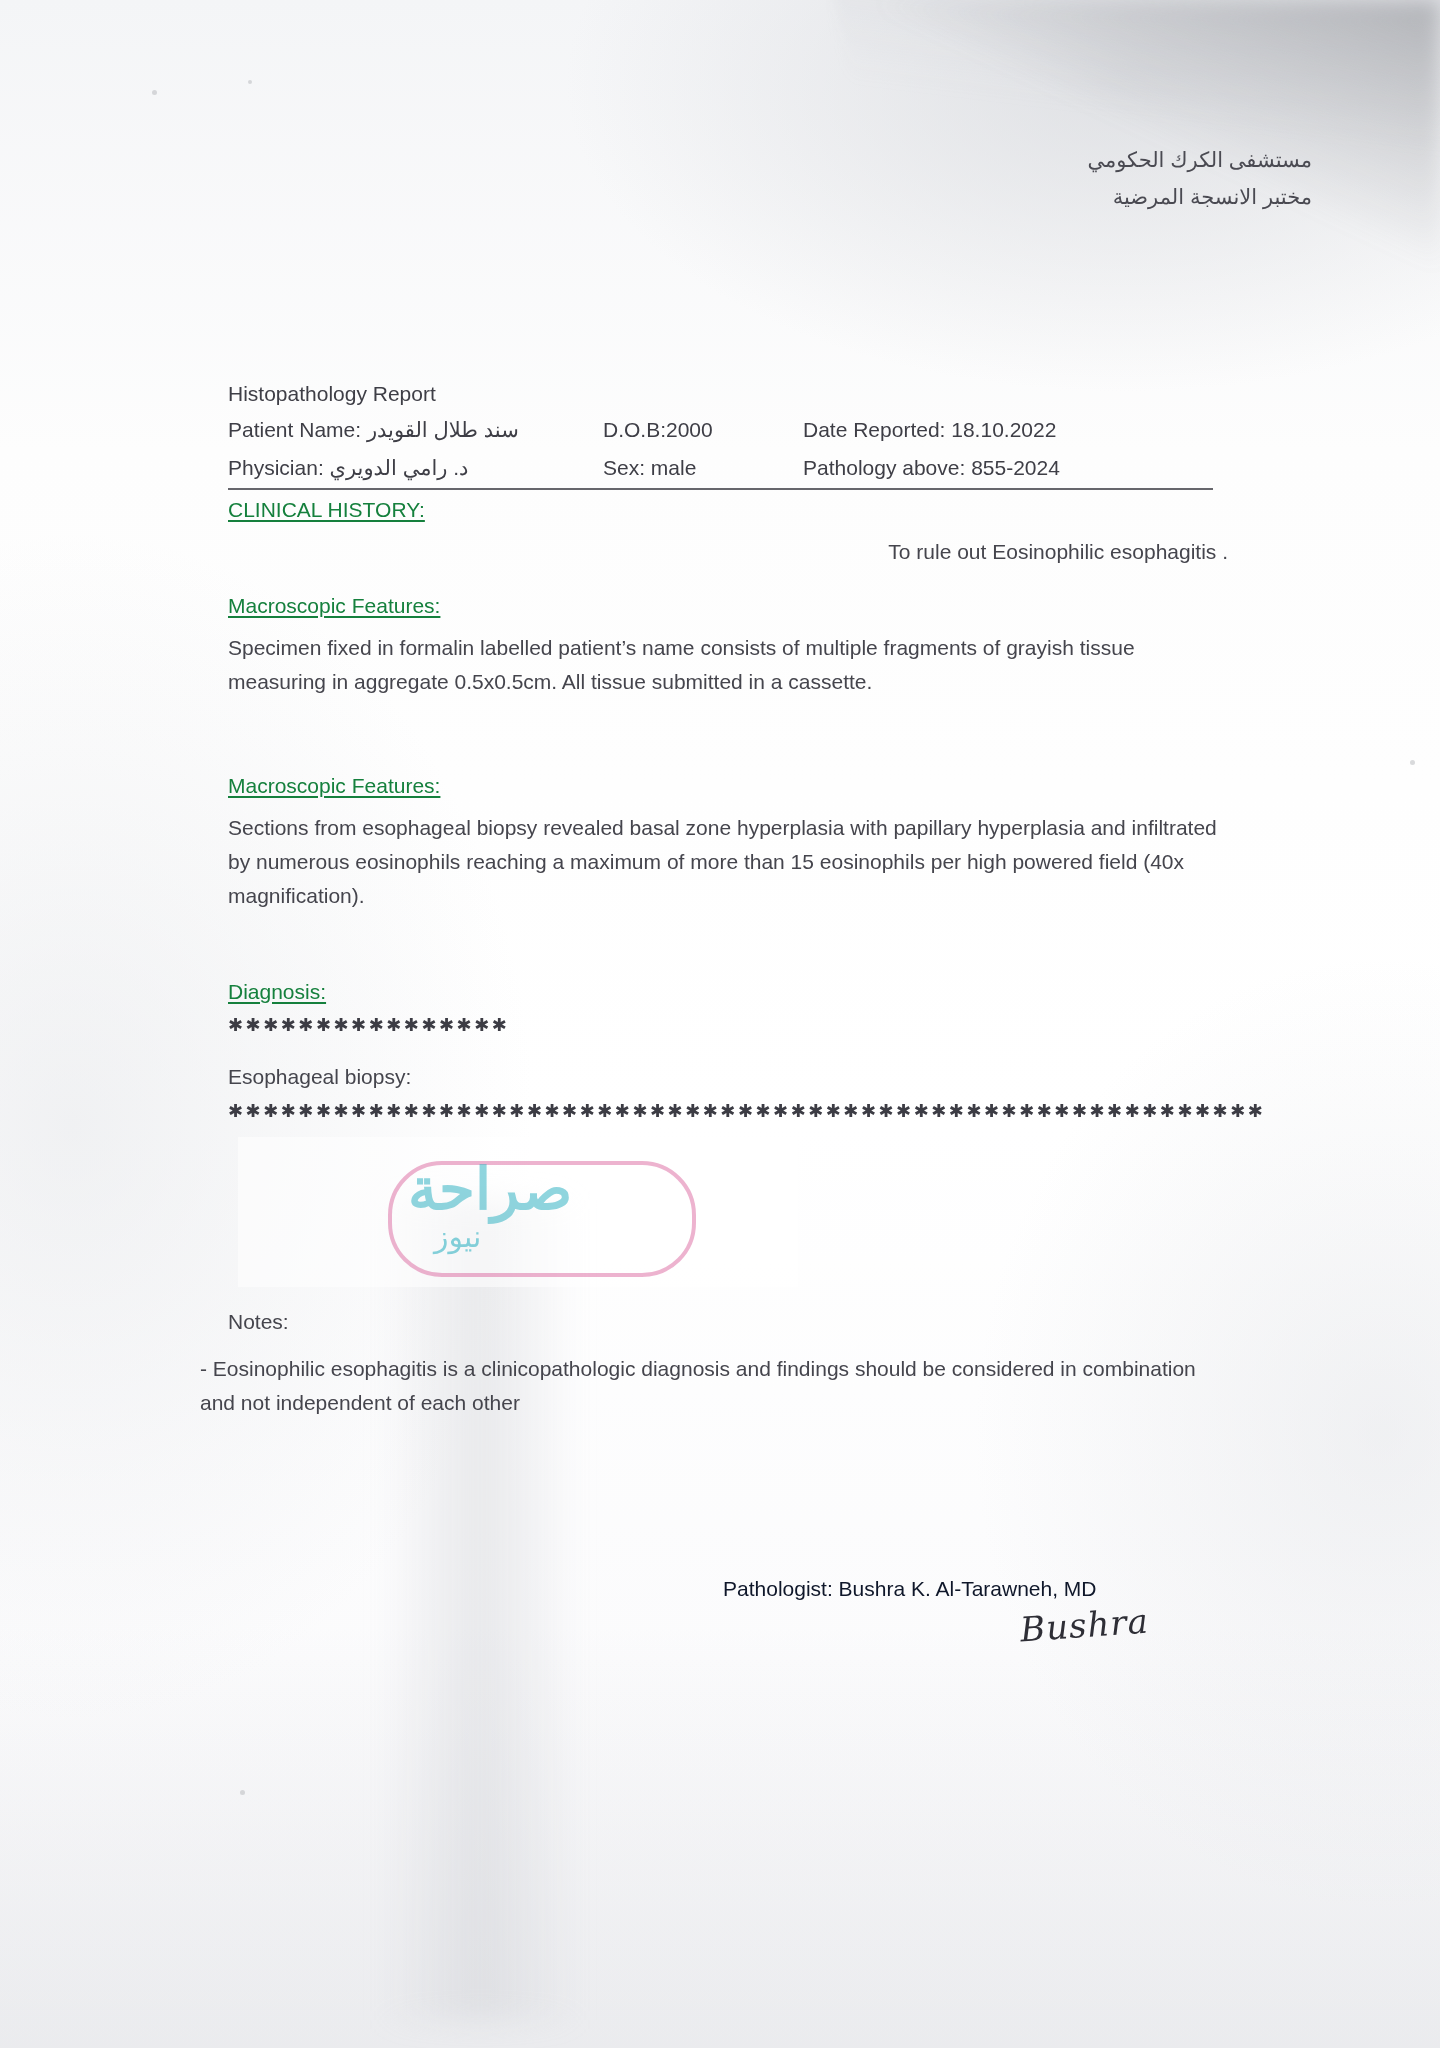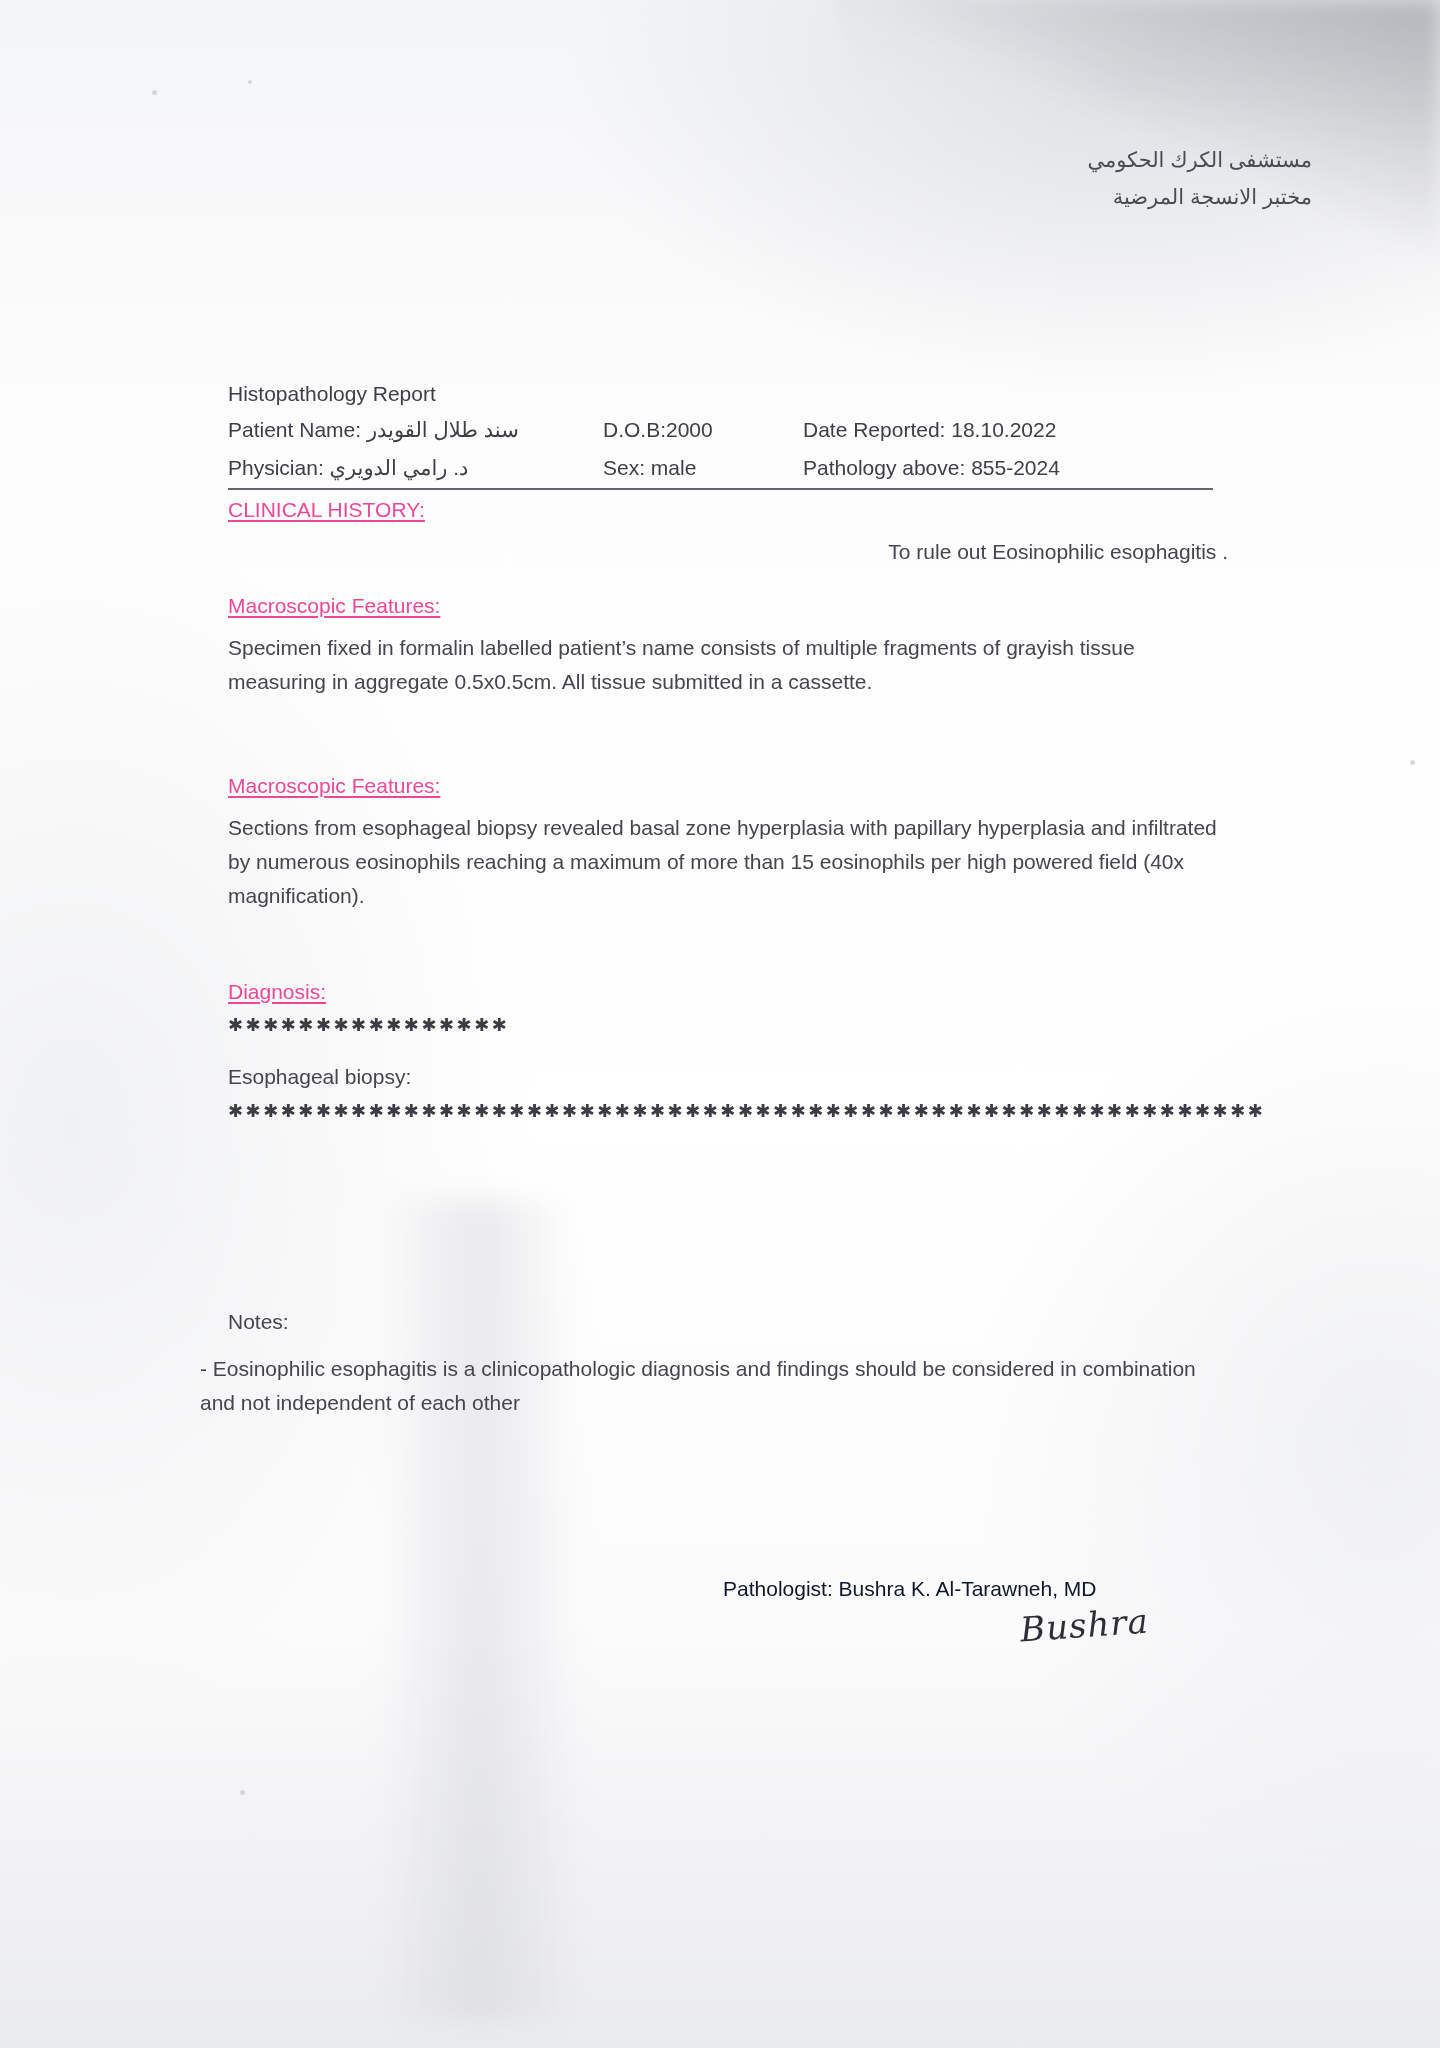--- a/index.html
+++ b/index.html
@@ -162,21 +162,21 @@
     height: 2px;
     background: #4b4b52;
     opacity: 0.85;
   }
 
   
   .sect-head {
     position: absolute;
     left: 228px;
     font-size: 21px;
-    color: #ec4899;
+    color: #15803d;
     text-decoration: underline;
     text-underline-offset: 3px;
   }
   .para {
     position: absolute;
     left: 228px;
     font-size: 21px;
     line-height: 1.62;
     color: #45454d;
     width: 1000px;
@@ -329,20 +329,26 @@
 
   <div class="sect-head" style="top:774px;">Macroscopic Features:</div>
   <div class="para" style="top:811px; width:990px;">Sections from esophageal biopsy revealed basal zone hyperplasia with papillary hyperplasia and infiltrated by numerous eosinophils reaching a maximum of more than 15 eosinophils per high powered field (40x magnification).</div>
 
   <div class="sect-head" style="top:980px;">Diagnosis:</div>
   <div class="stars" style="top:1014px;">✱✱✱✱✱✱✱✱✱✱✱✱✱✱✱✱</div>
   <div class="para" style="top:1060px;">Esophageal biopsy:</div>
   <div class="stars" style="top:1100px;">✱✱✱✱✱✱✱✱✱✱✱✱✱✱✱✱✱✱✱✱✱✱✱✱✱✱✱✱✱✱✱✱✱✱✱✱✱✱✱✱✱✱✱✱✱✱✱✱✱✱✱✱✱✱✱✱✱✱✱</div>
 
 
+  <div class="watermark">
+    <div class="wm-box"></div>
+    <div class="wm-ring"></div>
+    <div class="wm-ar">صراحة</div>
+    <div class="wm-ar2">نيوز</div>
+  </div>
 
   <div class="para" style="top:1305px;">Notes:</div>
   <div class="para" style="top:1352px; left:200px; width:1020px;">- Eosinophilic esophagitis is a clinicopathologic diagnosis and findings should be considered in combination and not independent of each other</div>
 
   <div class="pathologist">
     <span>Pathologist:</span>
     <span>Bushra K. Al-Tarawneh, MD</span>
   </div>
   <div class="signature">Bushra</div>
 

